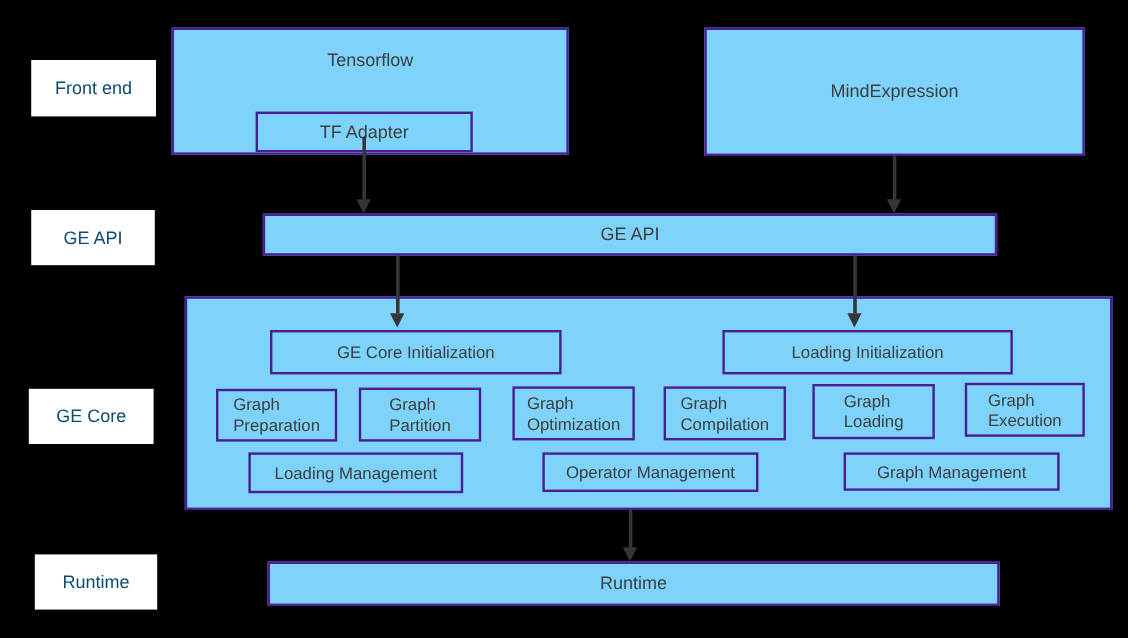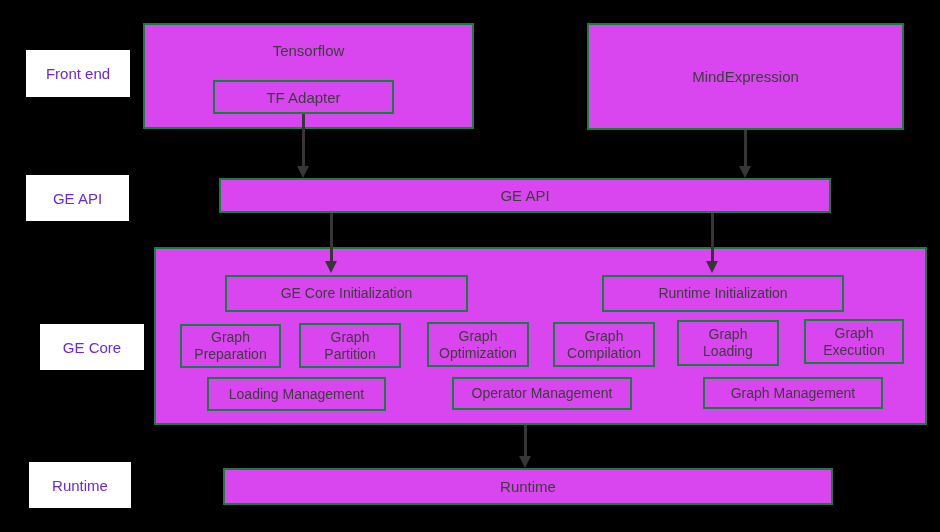--- a/index.html
+++ b/index.html
@@ -11,38 +11,38 @@
     position: relative;
     width: 940px;
     height: 532px;
     background: #000000;
     font-family: "Liberation Sans", "DejaVu Sans", sans-serif;
     overflow: hidden;
   }
   .row-label {
     position: absolute;
     background: #ffffff;
-    color: #6d28d9;
+    color: #0c4a6e;
     font-size: 15px;
     display: flex;
     align-items: center;
     justify-content: center;
   }
   .box {
     position: absolute;
-    background: #d946ef;
-    border: 2px solid #15803d;
+    background: #7dd3fc;
+    border: 2px solid #4c1d95;
     box-sizing: border-box;
     color: #3d3d3d;
   }
   .center-text {
     display: flex;
     align-items: center;
     justify-content: center;
-    text-align: center;
+    text-align: left;
     white-space: pre-line;
   }
   .box-title {
     position: absolute;
     left: 0;
     right: 0;
     top: 20px;
     text-align: center;
     font-size: 15px;
     color: #3d3d3d;
@@ -70,36 +70,36 @@
     border-top: 12px solid #363636;
   }
 </style>
 </head>
 <body>
 
 <div class="canvas">
 
   <div class="row-label" style="left:26px; top:50px; width:104px; height:47px;">Front end</div>
   <div class="row-label" style="left:26px; top:175px; width:103px; height:46px;">GE API</div>
-  <div class="row-label" style="left:24px; top:324px; width:104px; height:46px;margin-left:16px;">GE Core</div>
+  <div class="row-label" style="left:24px; top:324px; width:104px; height:46px;">GE Core</div>
   <div class="row-label" style="left:29px; top:462px; width:102px; height:46px;">Runtime</div>
 
   <div class="box" style="left:143px; top:23px; width:331px; height:106px;">
     <div class="box-title" style="top:17px;">Tensorflow</div>
-    <div class="box center-text fs15" style="left:68px; top:55px; width:181px; height:34px;">TF Adapter</div>
+    <div class="box center-text fs15" style="left:68px; top:68px; width:181px; height:34px;">TF Adapter</div>
   </div>
 
   <div class="box center-text fs15" style="left:587px; top:23px; width:317px; height:107px;">MindExpression</div>
 
   <div class="box center-text fs15" style="left:219px; top:178px; width:612px; height:35px;">GE API</div>
 
   <div class="box" style="left:143px; top:247px; width:773px; height:178px;margin-left:11px;">
 
     <div class="box center-text fs14" style="left:69px; top:26px; width:243px; height:37px;">GE Core Initialization</div>
-    <div class="box center-text fs14" style="left:446px; top:26px; width:242px; height:37px;">Runtime Initialization</div>
+    <div class="box center-text fs14" style="left:446px; top:26px; width:242px; height:37px;">Loading Initialization</div>
 
     <div class="box center-text fs14" style="left:24px; top:75px; width:101px; height:44px;">Graph
 Preparation</div>
     <div class="box center-text fs14" style="left:143px; top:74px; width:102px; height:45px;">Graph
 Partition</div>
     <div class="box center-text fs14" style="left:271px; top:73px; width:102px; height:45px;">Graph
 Optimization</div>
     <div class="box center-text fs14" style="left:397px; top:73px; width:102px; height:45px;">Graph
 Compilation</div>
     <div class="box center-text fs14" style="left:521px; top:71px; width:102px; height:46px;">Graph

